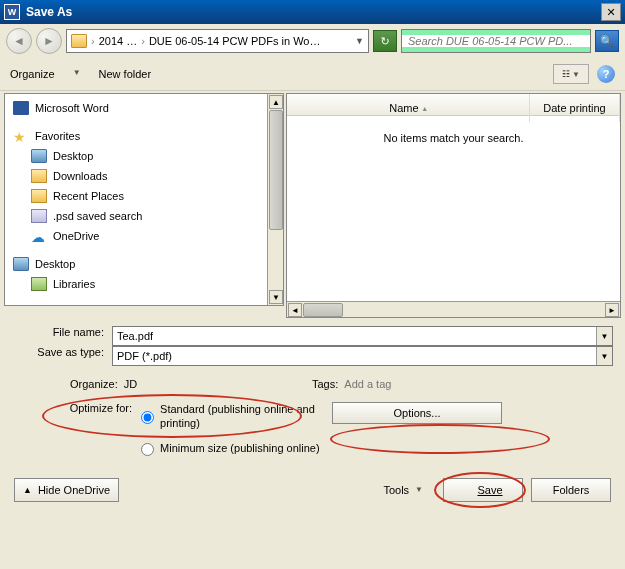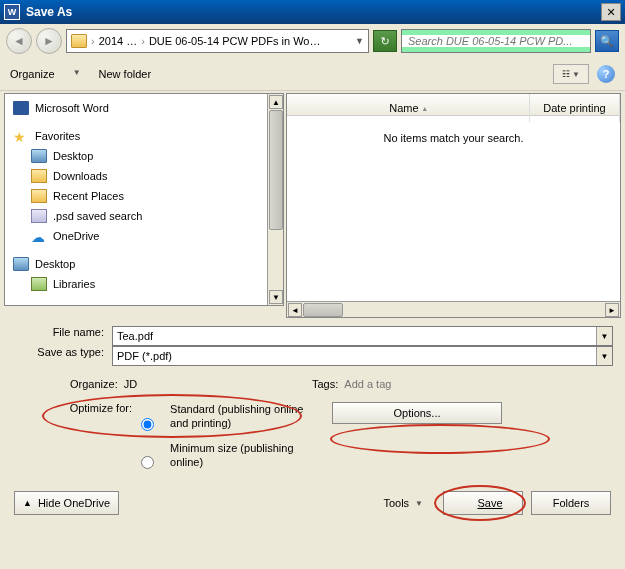--- a/index.html
+++ b/index.html
@@ -65,21 +65,21 @@
 
 .meta-row { display: flex; margin: 12px 0 6px 0; }
 .meta-col { display: flex; align-items: center; gap: 6px; }
 .meta-col:first-child { width: 300px; padding-left: 58px; }
 .tag-input { flex: 1; border: none; background: transparent; color: #888; outline: none; }
 
 .options-area { display: flex; padding: 4px 12px; position: relative; }
 .opt-left { width: 320px; padding-left: 50px; }
 .opt-label { display: inline-block; vertical-align: top; width: 76px; text-align: right; padding-right: 6px; }
 .radio-group { display: inline-block; width: 180px; }
-.radio-item { display: flex; align-items: flex-end; gap: 16px; margin-bottom: 10px; }
+.radio-item { display: flex; align-items: center; gap: 6px; margin-bottom: 10px; }
 .radio-item input { margin-top: 2px; }
 .radio-item label { line-height: 1.3; }
 .opt-right { flex: 1; }
 .options-btn { width: 170px; height: 22px; background: linear-gradient(to bottom, #fdfdfb, #e8e5d8); border: 1px solid #888; cursor: pointer; margin-bottom: 10px; }
 .check-item { display: flex; align-items: center; gap: 6px; margin-left: 18px; }
 
 .circle-annot { position: absolute; border: 2px solid #c83020; border-radius: 50%; pointer-events: none; }
 
 .footer { display: flex; align-items: center; padding: 8px 14px; gap: 8px; position: relative; }
 .hide-folders-btn { height: 24px; padding: 0 8px; background: linear-gradient(to bottom, #fdfdfb, #e8e5d8); border: 1px solid #888; cursor: pointer; display: flex; align-items: center; gap: 6px; }

